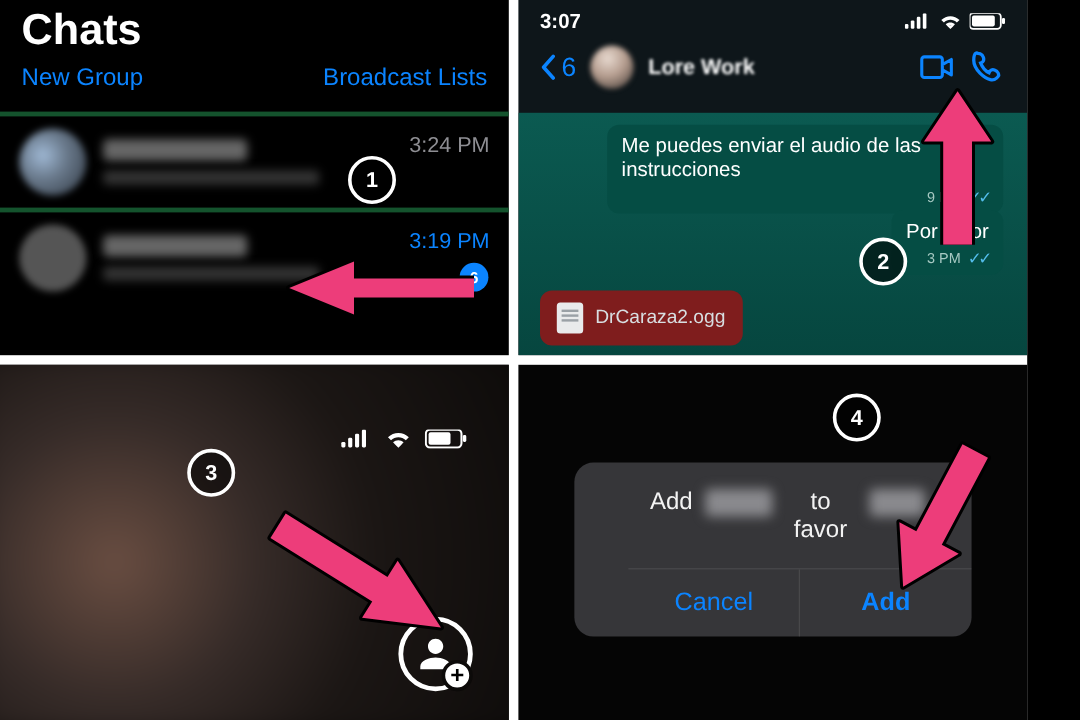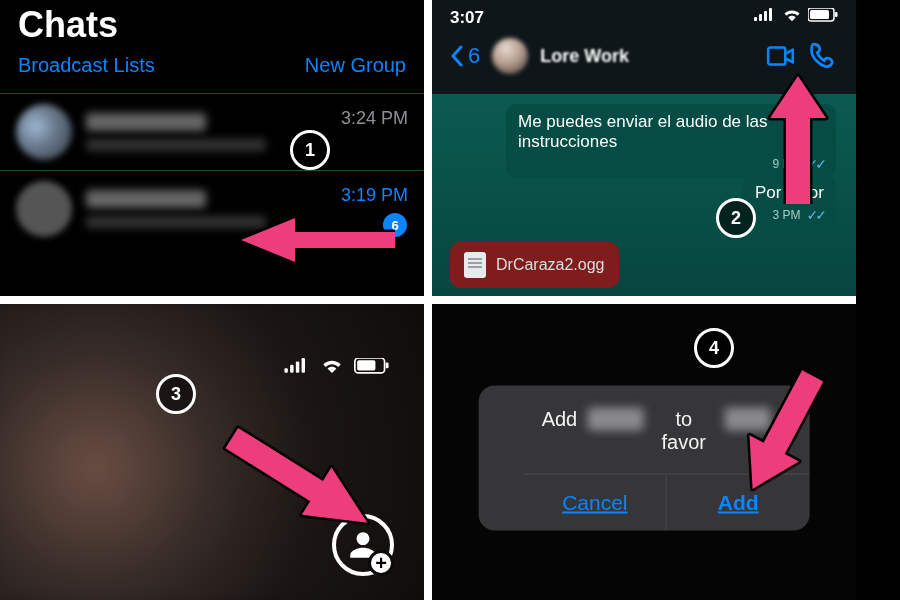--- a/index.html
+++ b/index.html
@@ -11,32 +11,32 @@
   .step-badge { position: absolute; width: 40px; height: 40px; border: 3px solid #fff; border-radius: 50%; display:flex; align-items:center; justify-content:center; color:#fff; font-size:18px; font-weight:700; background: rgba(0,0,0,.55); z-index: 40; }
   .arrow { position: absolute; z-index: 35; }
   .pink { fill: #ed3d7a; }
   .pink-stroke { stroke:#000; stroke-width:5; stroke-linejoin:round; }
   .num-badge { position:absolute; width:24px;height:24px;border-radius:50%;background:#0b84ff;color:#fff;font-size:13px;font-weight:600;display:flex;align-items:center;justify-content:center; }
 
   
   .p1 .title { color:#fff; font-size:36px; font-weight:700; padding: 4px 18px 2px; }
   .p1 .subbar { display:flex; justify-content:space-between; padding: 6px 18px 16px; }
   .p1 .subbar a { color:#0b84ff; font-size:20px; }
-  .chat-row { display:flex; align-items:center; padding: 10px 16px; gap:14px; border-top:1px solid #14532d; position:relative; filter: none; }
+  .chat-row { display:flex; align-items:center; padding: 10px 16px; gap:14px; border-top:4px solid #14532d; position:relative; filter: none; }
   .chat-row .avatar { width:56px; height:56px; border-radius:50%; background:#555; flex:none; filter: blur(3px); }
   .chat-row .avatar.photo { background: radial-gradient(circle at 35% 40%, #9fb8d4 0%, #6a7a8c 40%, #2e3640 100%); }
   .chat-row .body { flex:1; }
   .chat-row .body .name { width: 120px; height:18px; background:#666; border-radius:4px; filter: blur(4px); }
   .chat-row .body .prev { width: 180px; height:12px; margin-top:8px; background:#333; border-radius:3px; filter: blur(4px); }
   .chat-row .time { color:#8e8e93; font-size:18px; align-self:flex-start; margin-top:4px; }
   .chat-row .time.blue { color:#0b84ff;margin-left:32px; }
 
   
   .p2 { background:#0e161a; }
-  .p2 .statusbar { display:flex; justify-content:space-between; align-items:flex-start; padding:8px 18px 4px; color:#fff; font-size:17px; font-weight:600; }
+  .p2 .statusbar { display:flex; justify-content:space-between; align-items:center; padding:8px 18px 4px; color:#fff; font-size:17px; font-weight:600; }
   .p2 .statusbar .right { display:flex; align-items:center; gap:6px; }
   .p2 .topbar { display:flex; align-items:center; gap:12px; padding: 6px 18px 14px; }
   .p2 .back { color:#0b84ff; font-size:22px; font-weight:500; display:flex; align-items:center; gap:4px; }
   .p2 .contact-avatar { width:36px;height:36px;border-radius:50%; background: radial-gradient(circle at 40% 30%, #e7d9cf 0%, #b59d8f 45%, #3b3430 100%); filter: blur(2px); }
   .p2 .contact-name { color:#fff; font-size:18px; font-weight:600; filter: blur(1.3px); }
   .p2 .topbar .spacer { flex:1; }
   .p2 .callicon { color:#0b84ff; width:30px;height:30px; }
   .p2 .chatbg { position:absolute; left:0; right:0; top:94px; bottom:0; background:#06463f; background: linear-gradient(#0b5a51,#06463f); }
   .p2 .bubble { position:absolute; background:#054d44; color:#fff; border-radius:10px; padding:8px 12px 6px; font-size:17px; max-width: 330px; }
   .p2 .bubble .meta { display:flex; justify-content:flex-end; gap:6px; align-items:center; font-size:12px; color:#a7c9c3; margin-top:4px; }
@@ -51,33 +51,33 @@
   .p3 .addperson { position:absolute; right:30px; bottom:24px; width:62px;height:62px; border:4px solid #fff; border-radius:50%; display:flex; align-items:center; justify-content:center; cursor:pointer; }
   .p3 .addperson svg { width:34px;height:34px; }
   .p3 .addperson .plus { position:absolute; right:-4px; bottom:-4px; width:26px;height:26px; border-radius:50%; background:#fff; color:#000; font-weight:800; display:flex;align-items:center;justify-content:center; font-size:20px; border:3px solid #0c0a09;}
 
   
   .p4 { background:#050505; }
   .p4 .sheet { position:absolute; left:50%; top:52%; transform:translate(-50%,-50%); width:78%; border-radius:16px; background:#2b2b2d; background: rgba(60,60,63,.9); overflow:hidden;padding-left:45px; }
   .p4 .sheet .msg { color:#f3f3f3; font-size:20px; text-align:center; padding:22px 18px 20px; display:flex; gap:10px; justify-content:center; align-items:baseline; }
   .p4 .sheet .msg .blur { filter: blur(5px); background:#8a8a8e; color:transparent; border-radius:4px; padding:0 18px; }
   .p4 .sheet .row { display:flex; border-top:1px solid #4a4a4c; }
-  .p4 .sheet .row button { flex:1; background:none; border:none; color:#0b84ff; font-size:21px; padding:16px 0; cursor:pointer;text-decoration:underline; }
+  .p4 .sheet .row button { flex:1; background:none; border:none; color:#0b84ff; font-size:21px; padding:16px 0; cursor:pointer; }
   .p4 .sheet .row button + button { border-left:1px solid #4a4a4c; font-weight:600; }
 </style>
 </head>
 <body>
 
 <div class="grid">
 
   <div class="pane p1">
     <div class="title">Chats</div>
     <div class="subbar">
+      <a>New Group</a>
       <a>Broadcast Lists</a>
-      <a>New Group</a>
     </div>
 
     <div class="chat-row">
       <div class="avatar photo"></div>
       <div class="body">
         <div class="name"></div>
         <div class="prev"></div>
       </div>
       <div class="time">3:24 PM</div>
     </div>

